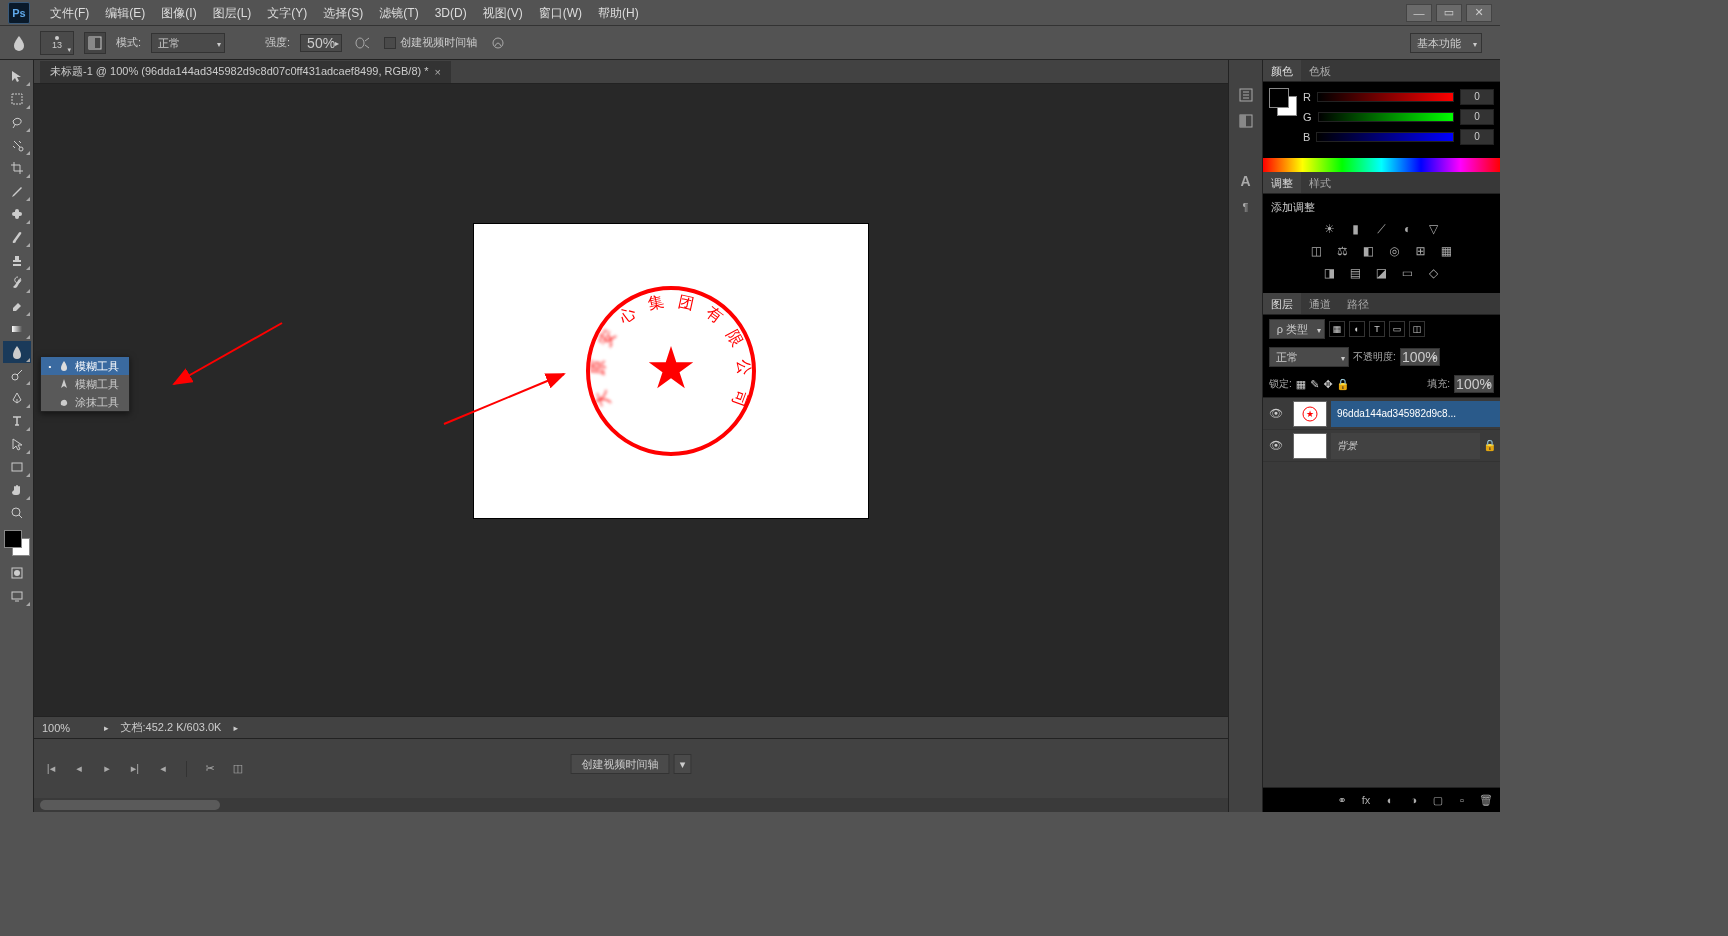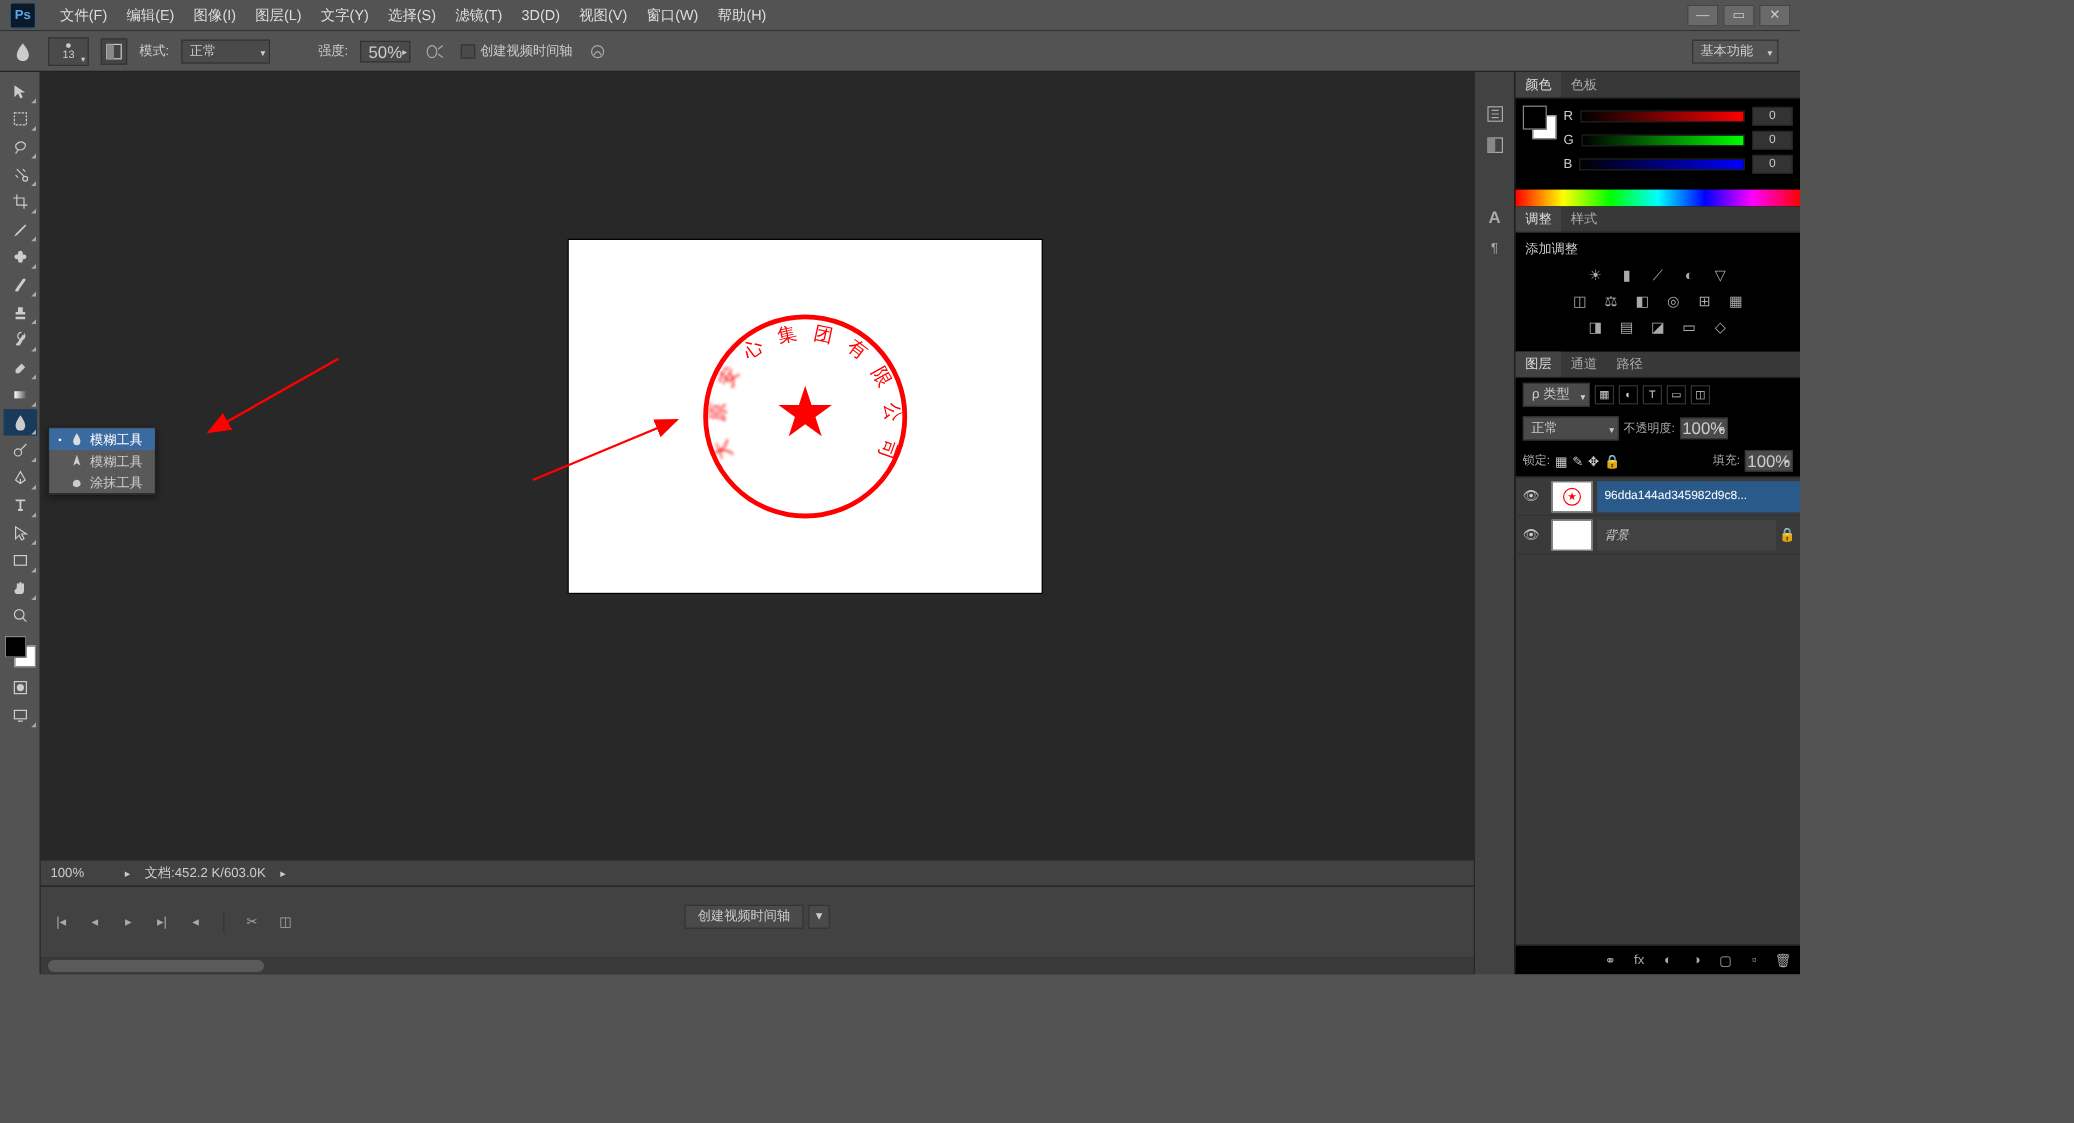--- a/index.html
+++ b/index.html
@@ -339,20 +339,26 @@
         <span class="ico">
           <svg width="12" height="12" viewBox="0 0 12 12">
             <path d="M3 9 Q2 5 5 4 Q8 3 9 6 Q10 9 6 10 Z" fill="#ccc"></path>
           </svg>
         </span>
         <span>涂抹工具</span>
       </div>
   </div>
 
   <div class="center">
+    <div class="doc-tab-bar">
+      <div class="doc-tab">
+        <span>未标题-1 @ 100% (96dda144ad345982d9c8d07c0ff431adcaef8499, RGB/8) *</span>
+          <span class="x">×</span>
+      </div>
+    </div>
     <div class="canvas-area">
       <div class="canvas">
         <div class="seal">
           <div class="ring"></div>
           <div class="star">★</div>
           <div class="txt" id="sealtxt">
               <span style="left: 9.34213px; top: 101.625px; transform: rotate(-110deg); filter: blur(1.5px);">大</span>
               <span style="left: 5.21651px; top: 71.4205px; transform: rotate(-85.5556deg); filter: blur(1.5px);">原</span>
               <span style="left: 13.9598px; top: 42.2159px; transform: rotate(-61.1111deg); filter: blur(1.5px);">安</span>
               <span style="left: 34.0046px; top: 19.2471px; transform: rotate(-36.6667deg);">心</span>

